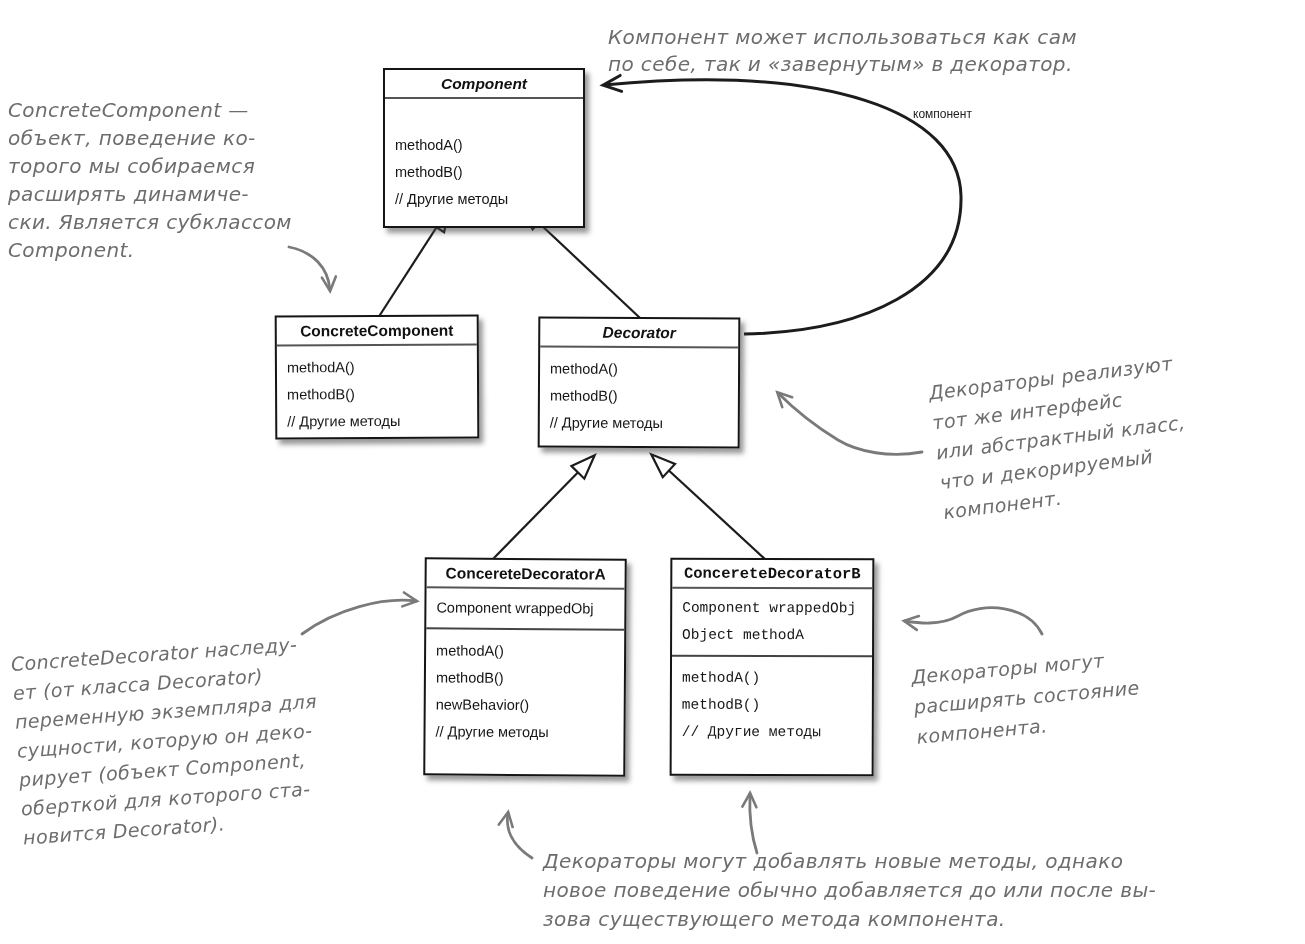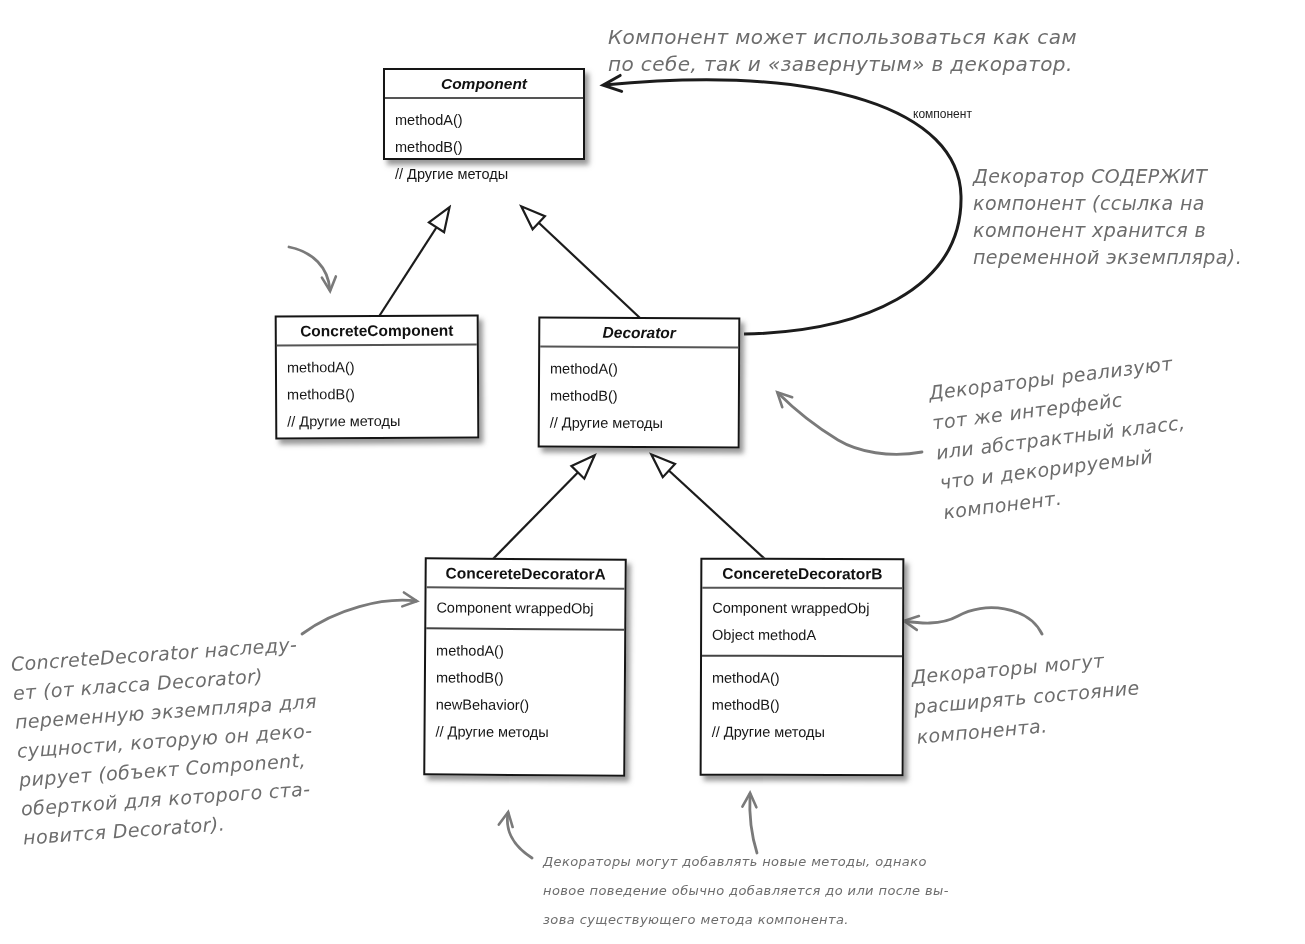--- a/index.html
+++ b/index.html
@@ -56,34 +56,34 @@
     white-space: pre-line;
     letter-spacing: 0.4px;
     transform-origin: left top;
   }
   .note-top        { left: 608px; top: 12px;  font-size: 20px; line-height: 27px; margin-top: 12px; }
   .note-concrete   { left: 8px;   top: 96px;  font-size: 20px; line-height: 28px; }
   .note-contains   { left: 973px; top: 163px; font-size: 19px; line-height: 27px; }
   .note-interface  { left: 927px; top: 378px; font-size: 19px; line-height: 30px; transform: rotate(-7deg); }
   .note-inherits   { left: 10px;  top: 650px; font-size: 19px; line-height: 29px; transform: rotate(-4deg); }
   .note-state      { left: 910px; top: 662px; font-size: 19px; line-height: 30px; transform: rotate(-5deg); }
-  .note-methods    { left: 543px; top: 847px; font-size: 13px; line-height: 29px; }
+  .note-methods    { left: 543px; top: 847px; font-size: 20px; line-height: 29px; }
   .edge-label {
     position: absolute;
     left: 913px; top: 107px;
     font-family: "Liberation Sans", sans-serif;
     font-size: 12px;
     color: #222;
   }
   
-  #box-component          { left: 383px; top: 68px;  width: 202px; height: 92px; }
+  #box-component          { left: 383px; top: 68px;  width: 202px; height: 160px; gap: 25px; }
   #box-concrete-component { left: 275px; top: 315px; width: 204px; height: 124px; transform: rotate(-0.3deg); }
   #box-decorator          { left: 538px; top: 317px; width: 202px; height: 131px; transform: rotate(0.3deg); }
   #box-decorator-a        { left: 424px; top: 558px; width: 202px; height: 218px; transform: rotate(0.4deg); }
-  #box-decorator-b        { left: 700px; top: 558px; width: 204px; height: 218px; transform: rotate(0.2deg); }
+  #box-decorator-b        { left: 670px; top: 558px; width: 204px; height: 218px; transform: rotate(0.2deg); font-family: Liberation Mono, monospace; }
 </style>
 </head>
 <body>
 
 <div class="canvas">
 
   <svg class="arrow-layer" viewBox="0 0 1305 944" xmlns="http://www.w3.org/2000/svg">
     <defs>
       <marker id="hollowTri" markerUnits="userSpaceOnUse" markerWidth="30" markerHeight="24" refX="26" refY="12" orient="auto">
         <path d="M3,3 L27,12 L3,21 Z" fill="#ffffff" stroke="#1c1c1c" stroke-width="2.2"></path>
@@ -159,24 +159,26 @@
     </div>
     <div class="uml-methods">
       <div class="uml-line">methodA()</div>
       <div class="uml-line">methodB()</div>
       <div class="uml-line">// Другие методы</div>
     </div>
   </div>
 
   <div class="note note-top">Компонент может использоваться как сам
 по себе, так и «завернутым» в декоратор.</div>
-  <div class="note note-contains">Декоратор СОДЕРЖИТ
-компонент (ссылка на
-компонент хранится в
-переменной экземпляра).</div>
+  <div class="note note-concrete">ConcreteComponent  —
+объект, поведение ко-
+торого мы собираемся
+расширять динамиче-
+ски. Является субклассом
+Component.</div>
   <div class="note note-interface">Декораторы реализуют
 тот же интерфейс
 или абстрактный класс,
 что и декорируемый
 компонент.</div>
   <div class="note note-inherits">ConcreteDecorator наследу-
 ет (от класса Decorator)
 переменную экземпляра для
 сущности, которую он деко-
 рирует (объект Component,

